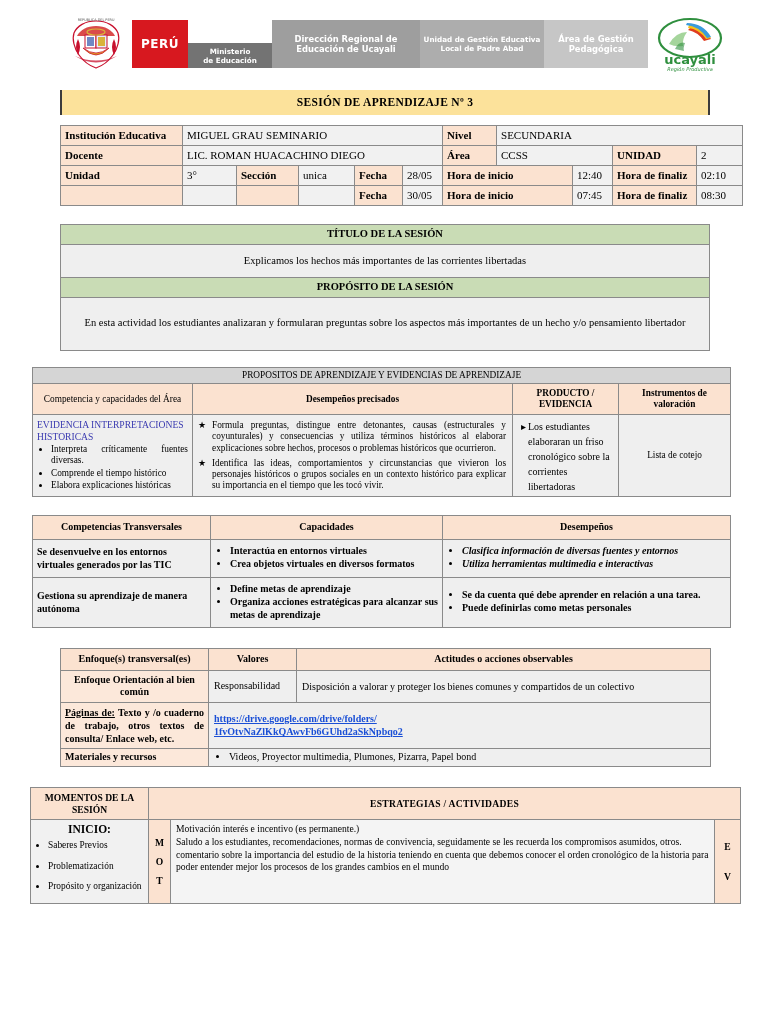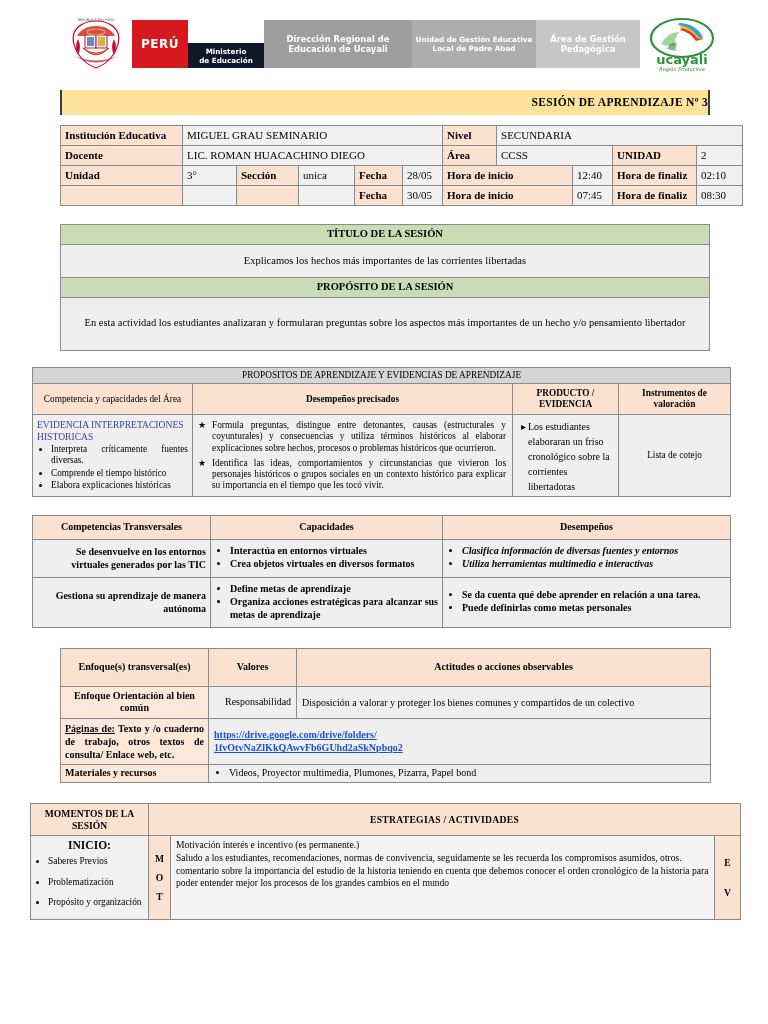--- a/index.html
+++ b/index.html
@@ -61,23 +61,23 @@
     box-sizing: border-box;
   }
   .lh-peru {
     background: #D7181F;
     color: #ffffff;
     width: 56px;
     font-size: 12px;
     letter-spacing: .5px;
   }
   .lh-min {
-    background: #0f172a;
+    background: #737373;
     color: #ffffff;
-    width: 76px;
+    width: 84px;
     margin-top: 23px;
   }
   .lh-drel {
     background: #9E9E9E;
     color: #ffffff;
     width: 148px;
     font-size: 8.4px;
   }
   .lh-ugel {
     background: #ADADAD;
@@ -105,21 +105,21 @@
     align-items: stretch;
   }
   .banner-tick {
     width: 2px;
     background: #3c3c3c;
     flex: none;
   }
   .banner {
     flex: 1 1 auto;
     background: #FCE29B;
-    text-align: right;
+    text-align: center;
     font-weight: bold;
     font-size: 11.5px;
     letter-spacing: .3px;
     padding: 6px 0 7px 0;
   }
 
   
   table {
     border-collapse: collapse;
     table-layout: fixed;
@@ -211,29 +211,29 @@
 
   
   .ct-wrap { margin: 18px 38px 0 32px; }
   .ct-wrap td { font-size: 10px; font-weight: bold; }
   .ct-head {
     background: #FBE2D0;
     text-align: center;
     padding: 5px 2px;
     line-height: 1.25;
   }
-  .ct-left { text-align: right; padding: 2px 4px; line-height: 1.3; }
+  .ct-left { text-align: left; padding: 2px 4px; line-height: 1.3; }
   ul.dot { margin:0; padding-left: 15px; list-style: disc; }
   ul.dot li { margin: 0 0 1px 0; text-align: justify; line-height: 1.25; }
   .ital { font-style: italic; }
 
   
   .ef-wrap { margin: 20px 58px 0 60px; }
   .ef-wrap td { font-size: 10px; }
-  .ef-head { background: #FBE2D0; text-align: center; font-weight: bold; padding: 12px 2px; line-height:1.25; }
+  .ef-head { background: #FBE2D0; text-align: center; font-weight: bold; padding: 4px 2px; line-height:1.25; }
   .link {
     color: #1a4fd6;
     text-decoration: underline;
     font-weight: bold;
     word-break: break-all;
     line-height: 1.3;
     display: block;
   }
   .u { text-decoration: underline; }
 
@@ -507,21 +507,21 @@
           <col style="width:414px">
       </colgroup>
       <tbody>
           <tr>
         <td class="ef-head">Enfoque(s) transversal(es)</td>
         <td class="ef-head">Valores</td>
         <td class="ef-head">Actitudes o acciones observables</td>
       </tr>
       <tr>
         <td class="peach2 b ctr" style="padding:3px 2px; line-height:1.25">Enfoque Orientación al bien común</td>
-        <td class="gray2" style="padding:3px 16px; line-height:1.25">Responsabilidad</td>
+        <td class="gray2" style="padding:3px 5px; line-height:1.25">Responsabilidad</td>
         <td class="gray2" style="padding:3px 5px; line-height:1.3">Disposición a valorar y proteger los bienes comunes y compartidos de un colectivo</td>
       </tr>
       <tr>
         <td class="peach2 b jst" style="padding:3px 4px; line-height:1.3">
           <span class="u">Páginas de:</span><span> Texto y /o cuaderno de trabajo, otros textos de consulta/ Enlace web, etc.</span>
         </td>
         <td class="gray2" colspan="2" style="padding:3px 5px">
           <span class="link">https://drive.google.com/drive/folders/</span>
           <span class="link">1fvOtvNaZlKkQAwvFb6GUhd2aSkNpbqo2</span>
         </td>

